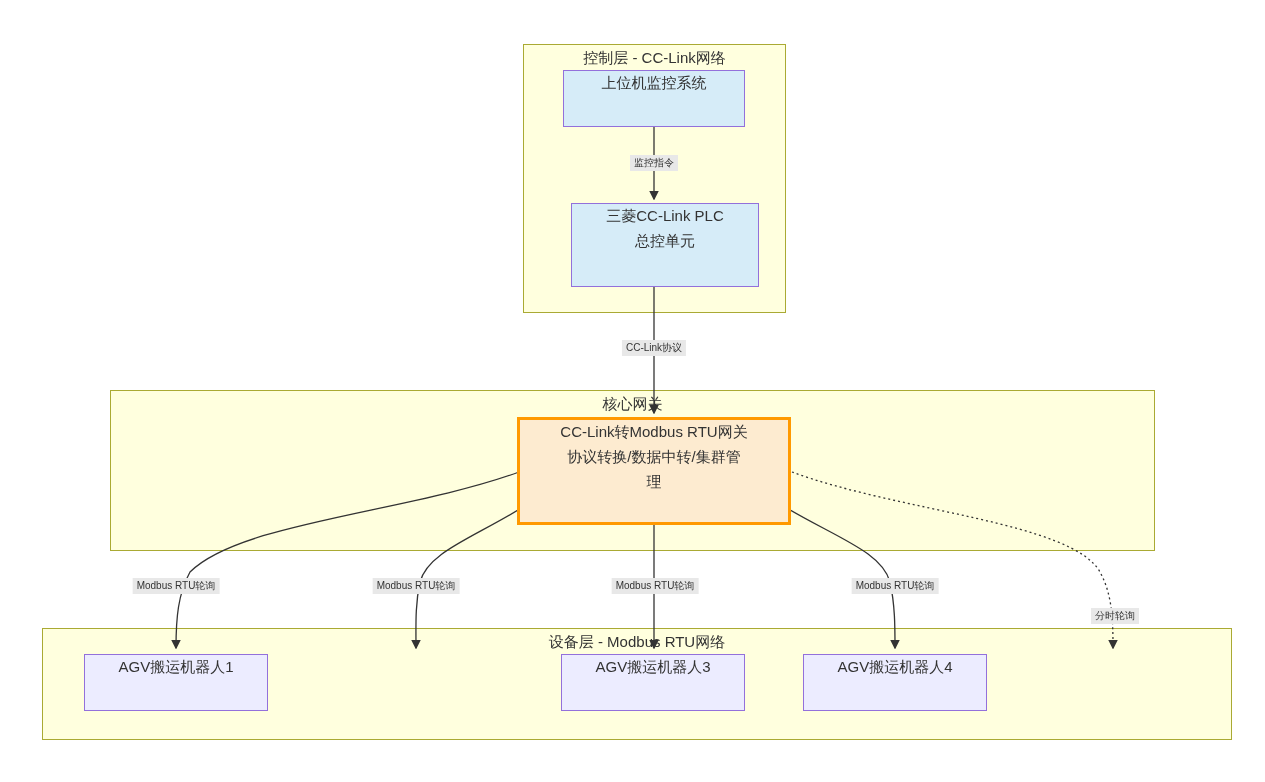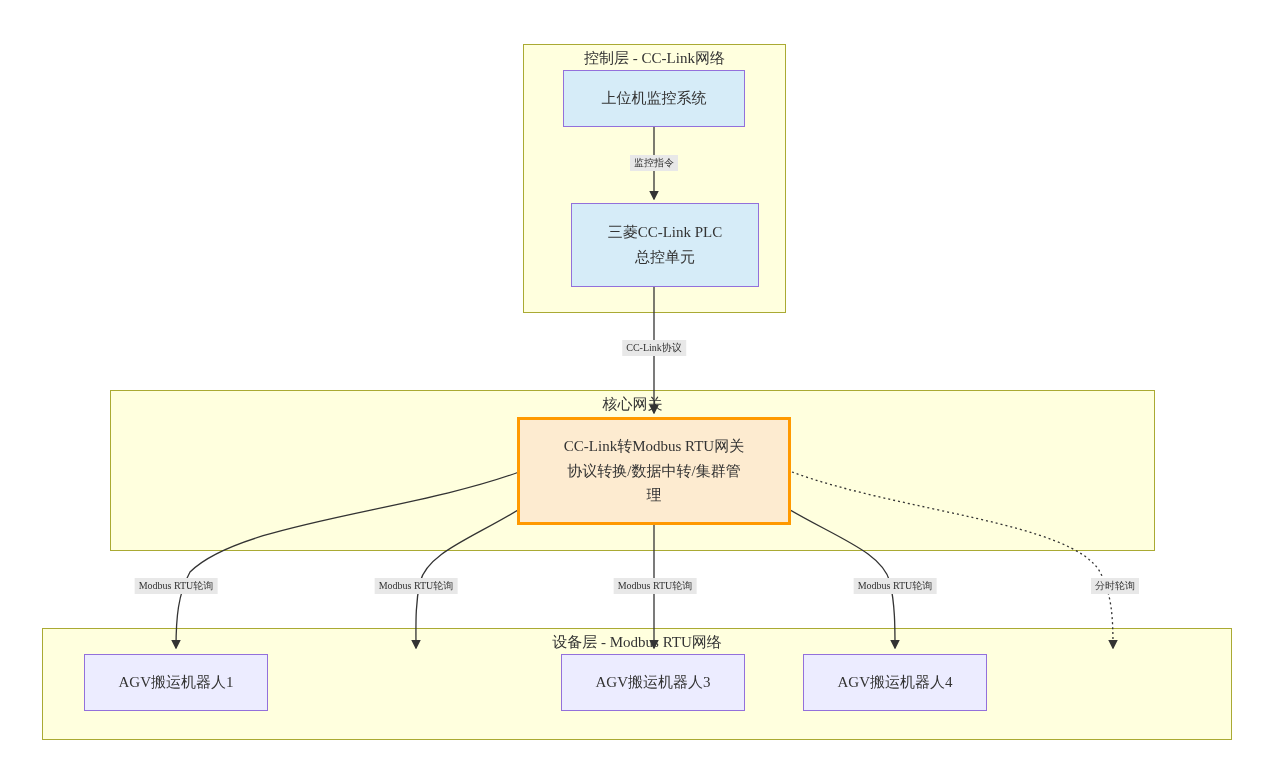--- a/index.html
+++ b/index.html
@@ -7,39 +7,39 @@
     --blue-fill:#d6ecf8; --node-border:#9370db;
     --gateway-fill:#fdebd0; --gateway-border:#ff9900;
     --lavender-fill:#ececff;
     --edge-color:#333333; --label-bg:#e8e8e8;
     --text-color:#333333; --canvas-bg:#ffffff;
   }
   html,body{margin:0;padding:0;}
   .canvas{
     position:relative; width:1265px; height:761px;
     background:var(--canvas-bg);
-    font-family:Liberation Serif, serif;
+    font-family:Liberation Sans, sans-serif;
     color:var(--text-color); font-size:15px; overflow:hidden;
   }
   .cluster{
     position:absolute; background:var(--cluster-fill);
     border:1px solid var(--cluster-border); box-sizing:border-box;
   }
   .cluster-title{
     position:absolute; top:4px; left:0; right:0;
     text-align:center; font-size:15px; color:var(--text-color);
     white-space:nowrap;
   }
   .edges{ position:absolute; left:0; top:0; width:1265px; height:782px; pointer-events:none; }
   .edges path{ fill:none; stroke:var(--edge-color); stroke-width:1.3px; }
   .edges path.dotted{ stroke-dasharray:2 3; }
   #arrowhead path{ fill:var(--edge-color); stroke:none; }
   .node{
     position:absolute; box-sizing:border-box;
-    display:flex; flex-direction:column; align-items:center; justify-content:center;
+    display:flex; flex-direction:column; align-items:center; 
     text-align:center; line-height:1.65; background:var(--lavender-fill);
     border:1px solid var(--node-border);
   }
   .node.blue{ background:var(--blue-fill); }
   .node.gateway{ background:var(--gateway-fill); border:3px solid var(--gateway-border); }
   .node span{ display:block; }
   .edge-label{
     position:absolute; transform:translateX(-50%);
     background:var(--label-bg); padding:1px 4px;
     white-space:nowrap; font-size:10px; line-height:1.35;
@@ -105,15 +105,15 @@
     <span>AGV搬运机器人4</span>
   </div>
 
 
   <div class="edge-label" style="left:654px; top:155px;">监控指令</div>
   <div class="edge-label" style="left:654px; top:340px;">CC-Link协议</div>
   <div class="edge-label" style="left:176px; top:578px;">Modbus RTU轮询</div>
   <div class="edge-label" style="left:416px; top:578px;">Modbus RTU轮询</div>
   <div class="edge-label" style="left:655px; top:578px;">Modbus RTU轮询</div>
   <div class="edge-label" style="left:895px; top:578px;">Modbus RTU轮询</div>
-  <div class="edge-label" style="left:1115px; top:578px;">分时轮询</div>
+  <div class="edge-label" style="left:1115px; top:608px;">分时轮询</div>
 
 </div>
 
 </body></html>

